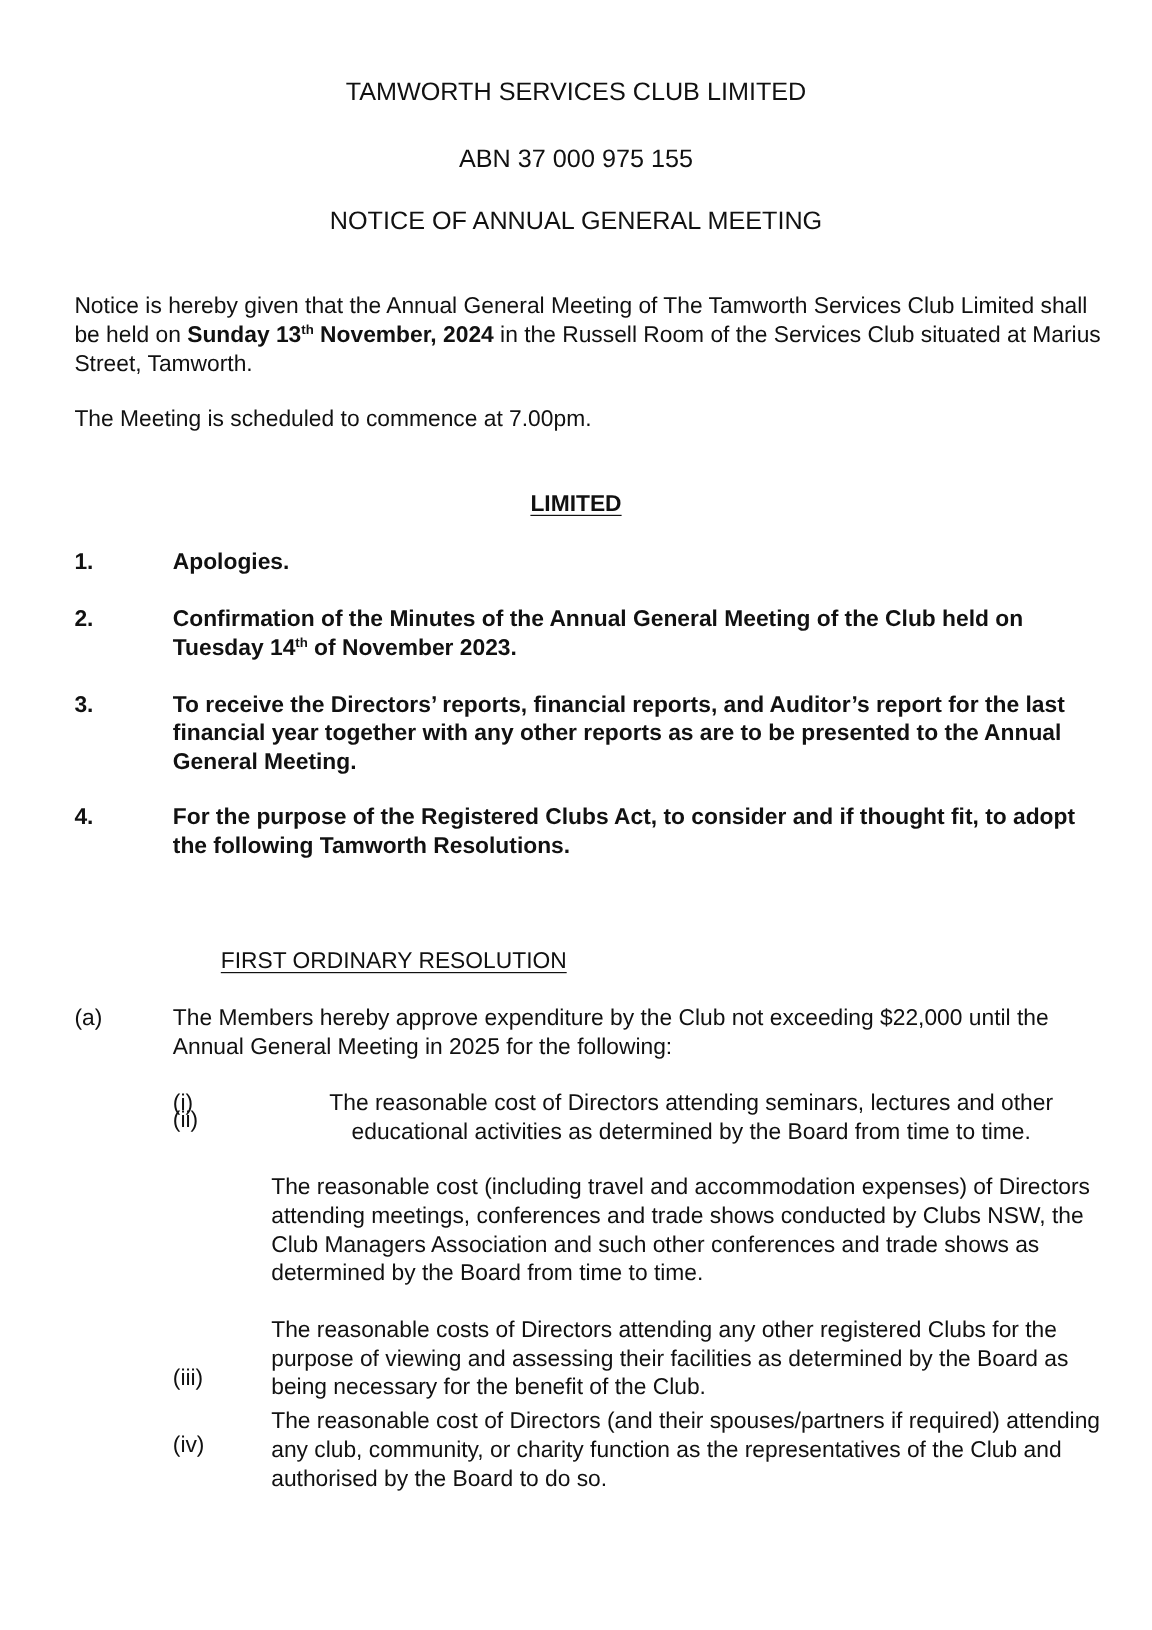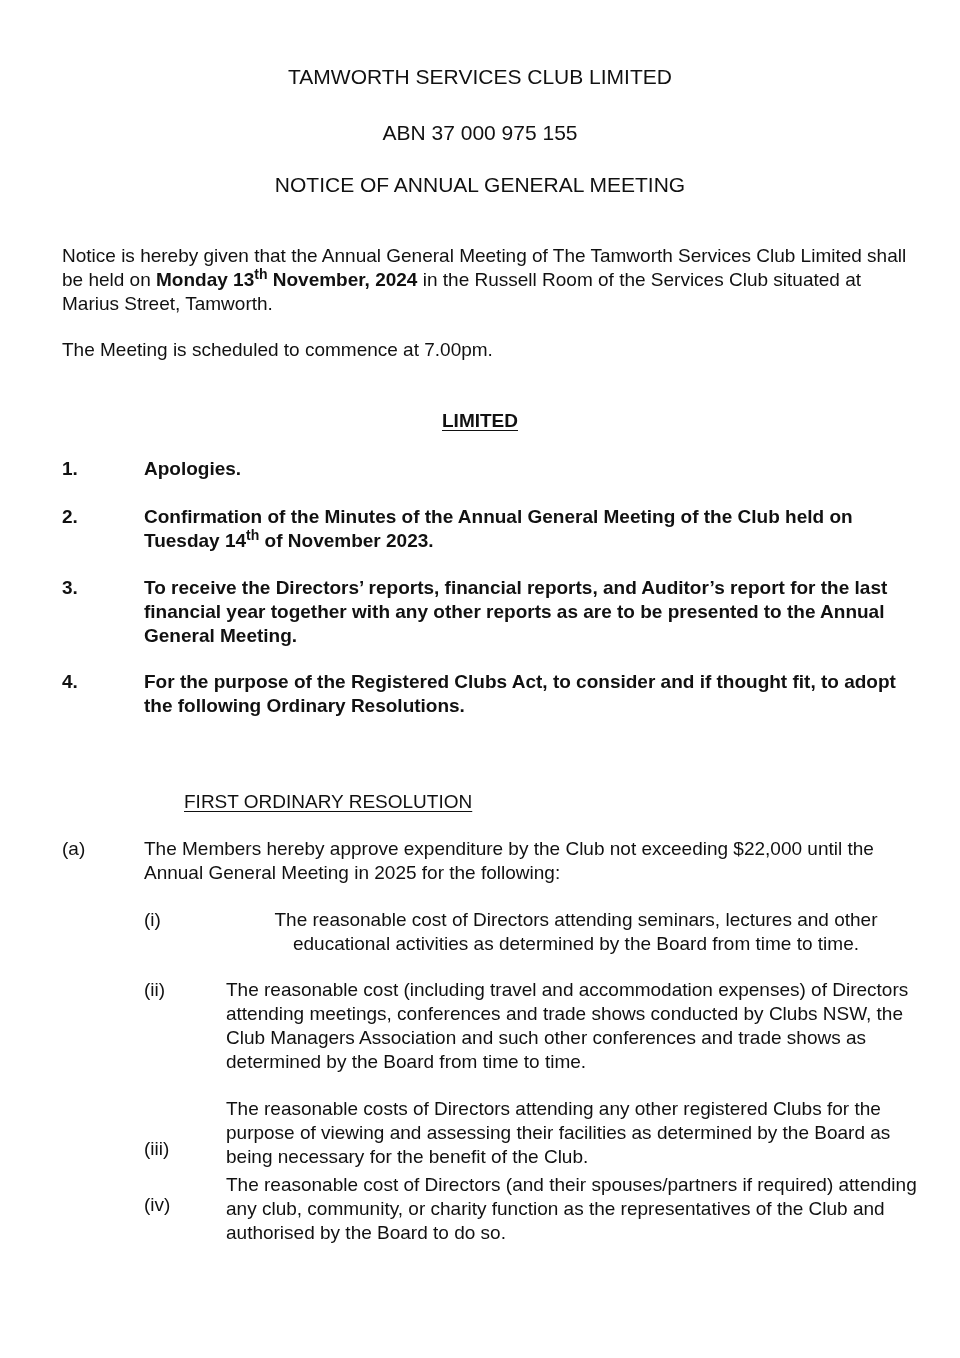--- a/index.html
+++ b/index.html
@@ -51,36 +51,36 @@
     .alpha-text {
       left: 144px;
       width: 780px;
     }
     .roman { left: 144px; }
     .roman-text {
       left: 226px;
       width: 700px;
     }
     sup {
-      font-size: 14px;
+      font-size: 11px;
       line-height: 0;
       vertical-align: 7px;
       text-align: right;
     }
     b { font-weight: bold; }
   </style>
 </head>
 <body>
 
 <div class="abs center hdr" style="top:65px;">TAMWORTH SERVICES CLUB LIMITED</div>
 <div class="abs center hdr" style="top:101px;margin-top:20px;">ABN 37 000 975 155</div>
 <div class="abs center hdr" style="top:173px;">NOTICE OF ANNUAL GENERAL MEETING</div>
 
 <div class="abs para" style="top:244px;">
-  <span>Notice is hereby given that the Annual General Meeting of The Tamworth Services Club Limited shall be held on </span><b><span>Monday 13</span><sup>th</sup><span> November, 2024</span></b><span> in the Russell Room of the Services Club situated at Marius Street, Tamworth.</span>
+  <span>Notice is hereby given that the Annual General Meeting of The Tamworth Services Club Limited shall be held on </span><b><span>Sunday 13</span><sup>th</sup><span> November, 2024</span></b><span> in the Russell Room of the Services Club situated at Marius Street, Tamworth.</span>
 </div>
 
 <div class="abs para" style="top:338px;">The Meeting is scheduled to commence at 7.00pm.</div>
 
 <div class="abs center agenda-title" style="top:409px;">LIMITED</div>
 
 <div>
   <div>
     <div class="abs num" style="top:457px;">1.</div>
     <div class="abs item" style="top:457px;">Apologies.</div>
@@ -91,38 +91,38 @@
     <div class="abs item" style="top:505px;"><span>Confirmation of the Minutes of the Annual General Meeting of the Club held on Tuesday 14</span><sup>th</sup><span> of November 2023.</span></div>
   </div>
 
   <div>
     <div class="abs num" style="top:576px;">3.</div>
     <div class="abs item" style="top:576px;">To receive the Directors’ reports, financial reports, and Auditor’s report for the last financial year together with any other reports as are to be presented to the Annual General Meeting.</div>
   </div>
 
   <div>
     <div class="abs num" style="top:670px;">4.</div>
-    <div class="abs item" style="top:670px;">For the purpose of the Registered Clubs Act, to consider and if thought fit, to adopt the following Ordinary Resolutions.</div>
+    <div class="abs item" style="top:670px;">For the purpose of the Registered Clubs Act, to consider and if thought fit, to adopt the following Tamworth Resolutions.</div>
   </div>
 </div>
 
 <div class="abs res-title" style="top:790px;margin-left:40px;">FIRST ORDINARY RESOLUTION</div>
 
 <div>
   <div class="abs alpha" style="top:837px;">(a)</div>
   <div class="abs alpha-text" style="top:837px;">The Members hereby approve expenditure by the Club not exceeding $22,000 until the Annual General Meeting in 2025 for the following:</div>
 </div>
 
 <div>
   <div>
     <div class="abs roman" style="top:908px;">(i)</div>
     <div class="abs roman-text" style="top:908px;text-align:center;">The reasonable cost of Directors attending seminars, lectures and other educational activities as determined by the Board from time to time.</div>
   </div>
   <div>
-    <div class="abs roman" style="top:978px;">(ii)</div>
+    <div class="abs roman" style="top:922px;">(ii)</div>
     <div class="abs roman-text" style="top:978px;">The reasonable cost (including travel and accommodation expenses) of Directors attending meetings, conferences and trade shows conducted by Clubs NSW, the Club Managers Association and such other conferences and trade shows as determined by the Board from time to time.</div>
   </div>
   <div>
     <div class="abs roman" style="top:1097px;margin-top:40px;">(iii)</div>
     <div class="abs roman-text" style="top:1097px;">The reasonable costs of Directors attending any other registered Clubs for the purpose of viewing and assessing their facilities as determined by the Board as being necessary for the benefit of the Club.</div>
   </div>
   <div>
     <div class="abs roman" style="top:1193px;">(iv)</div>
     <div class="abs roman-text" style="top:1173px;">The reasonable cost of Directors (and their spouses/partners if required) attending any club, community, or charity function as the representatives of the Club and authorised by the Board to do so.</div>
   </div>

